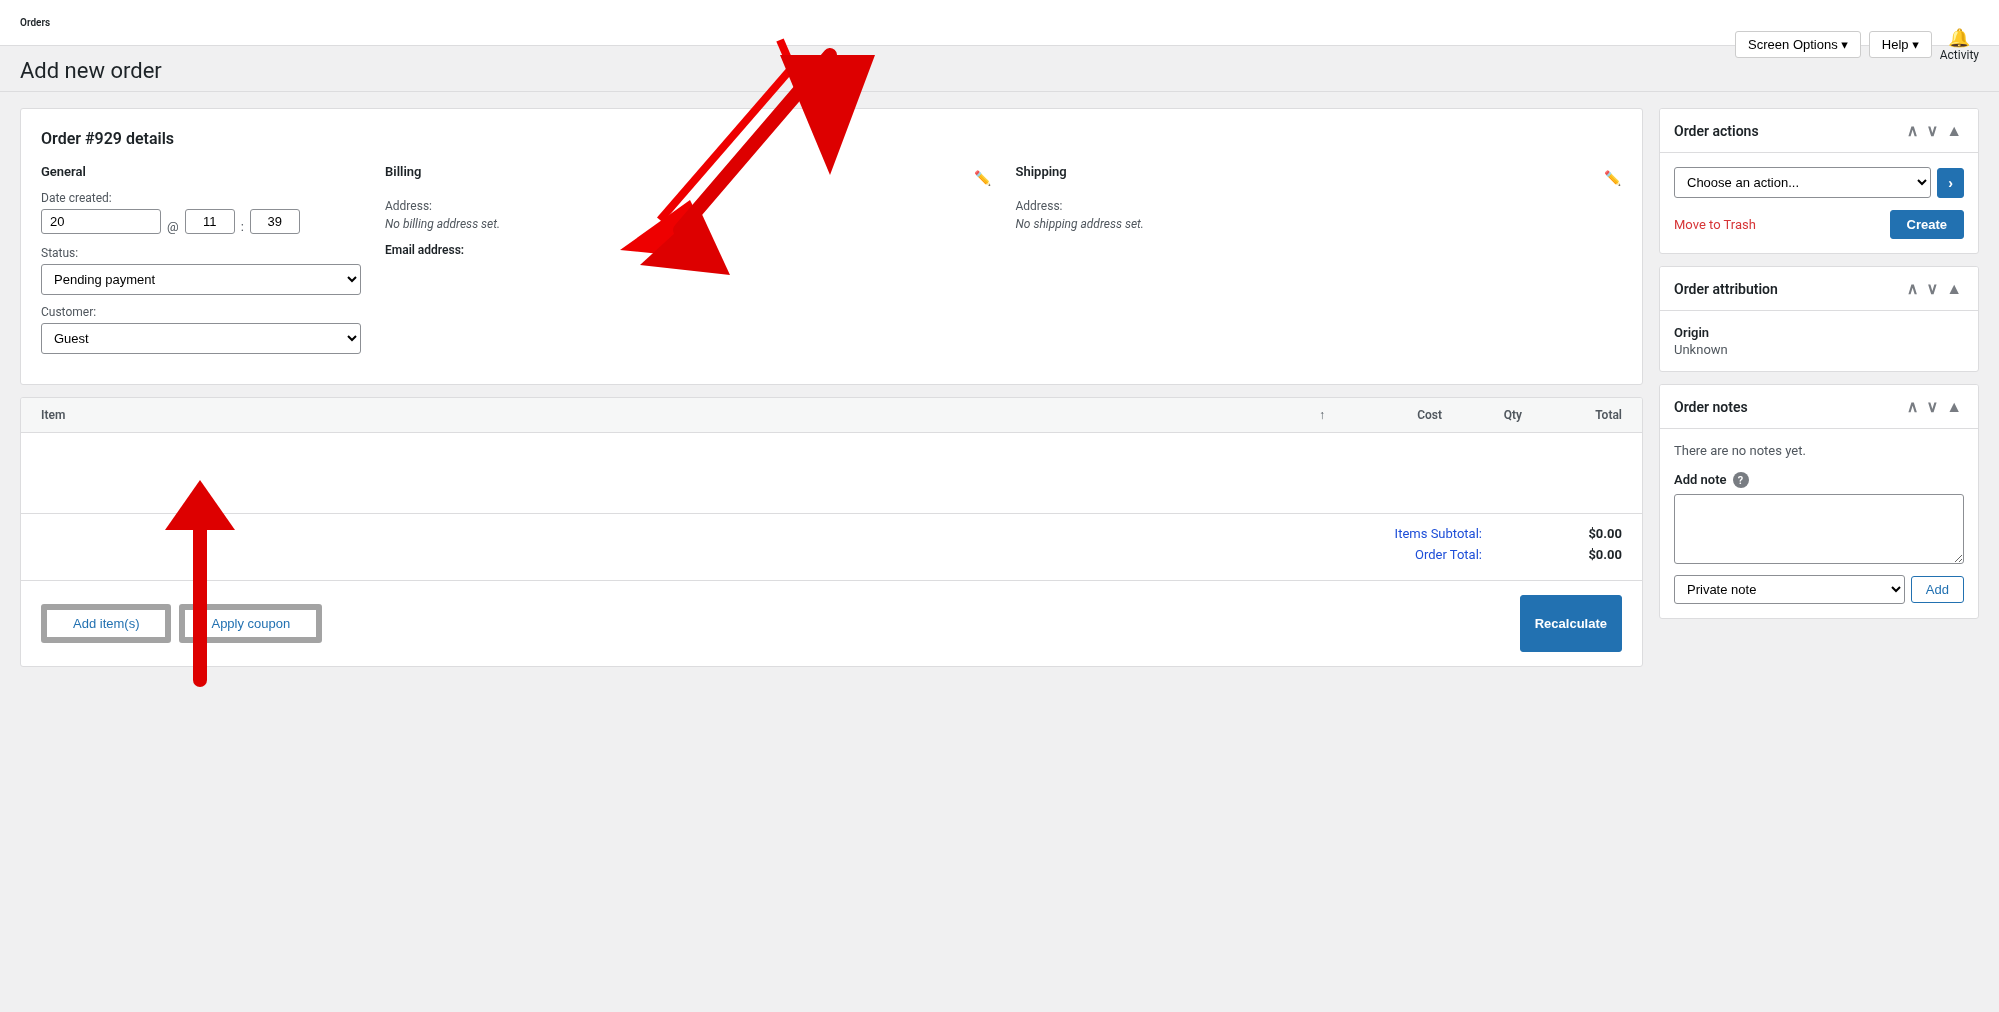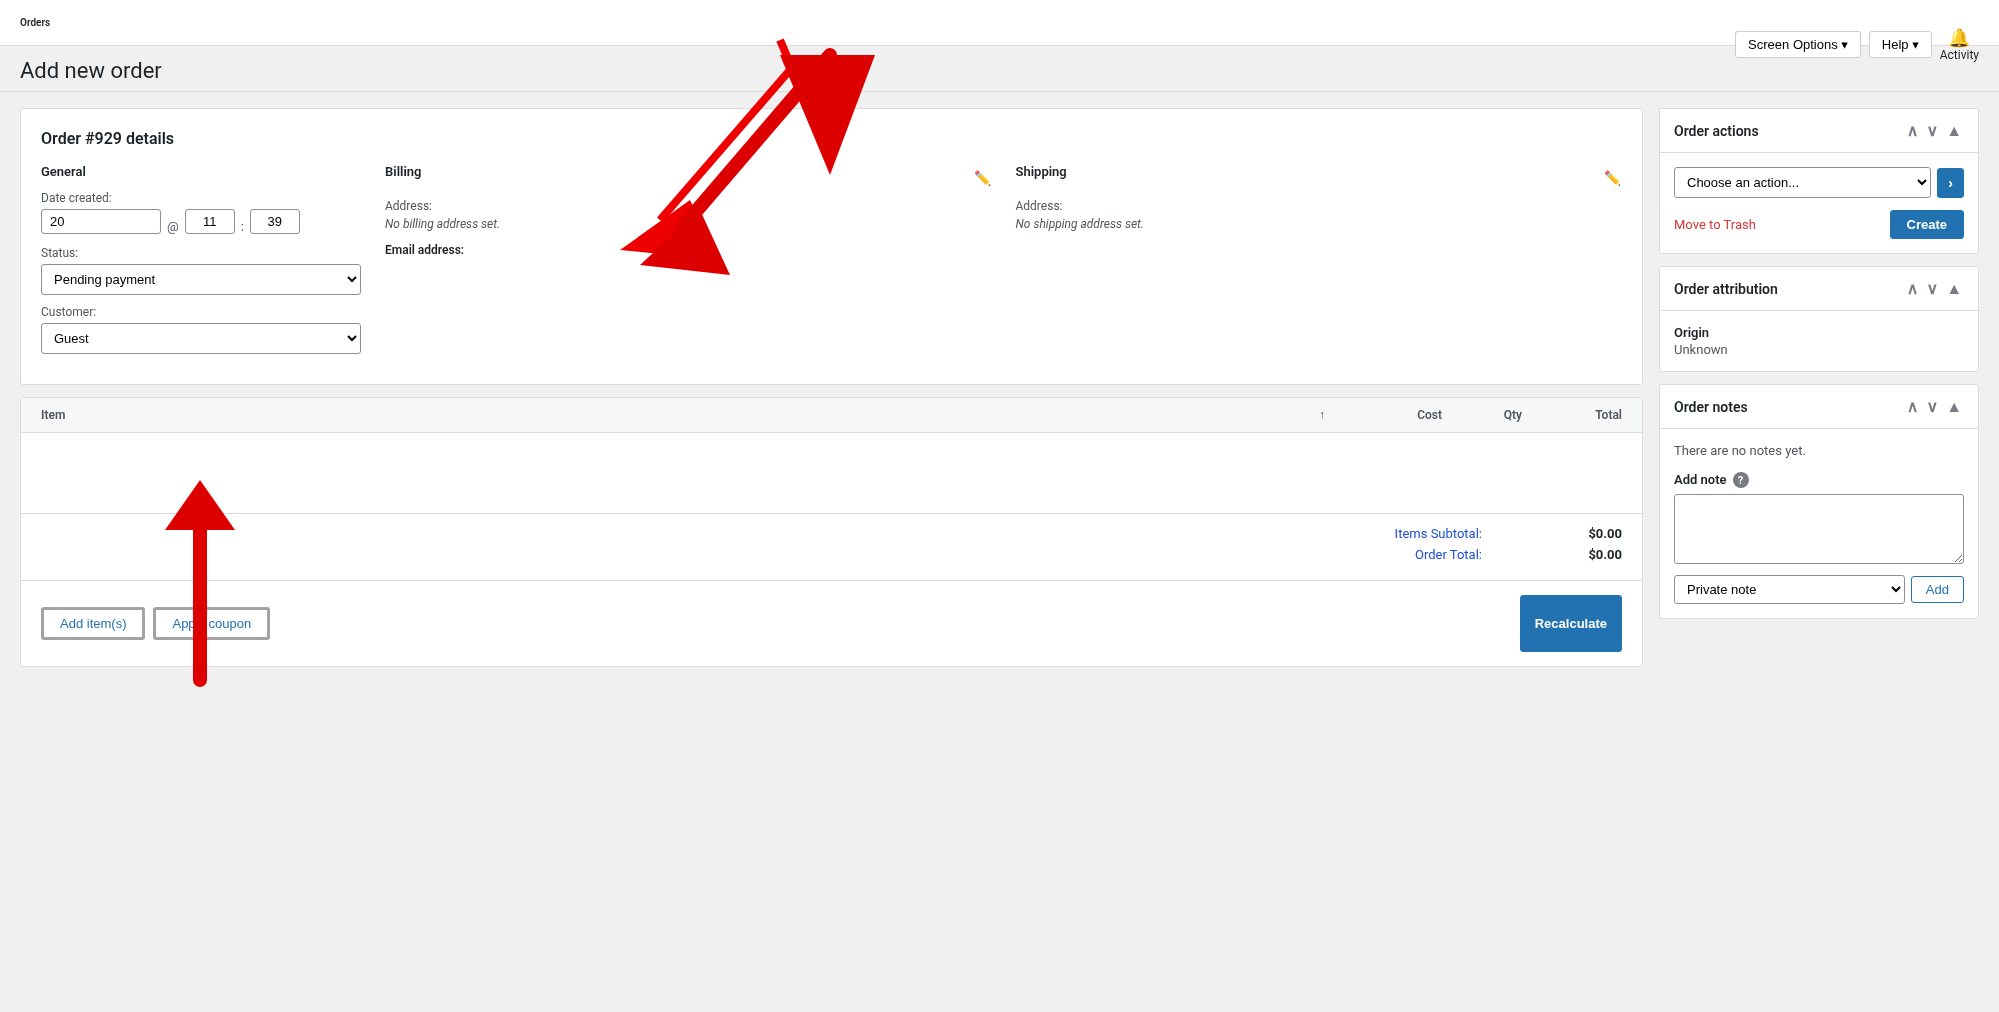--- a/index.html
+++ b/index.html
@@ -147,23 +147,23 @@
       border-top: 1px solid #dcdcde;
       display: flex;
       gap: 8px;
       align-items: center;
       justify-content: space-between;
     }
     .items-footer-left { display: flex; gap: 8px; }
 
     .btn-outline {
       background: #fff;
-      border: 3px solid #a3a3a3;
-      border-radius: 3px;
-      padding: 6px 16px;
+      border: 6px solid #a3a3a3;
+      border-radius: 3px;
+      padding: 6px 26px;
       font-size: 13px;
       color: #2271b1;
       cursor: pointer;
     }
 
     .btn-primary {
       background: #2271b1;
       border: 1px solid #2271b1;
       border-radius: 3px;
       padding: 20px 14px;

